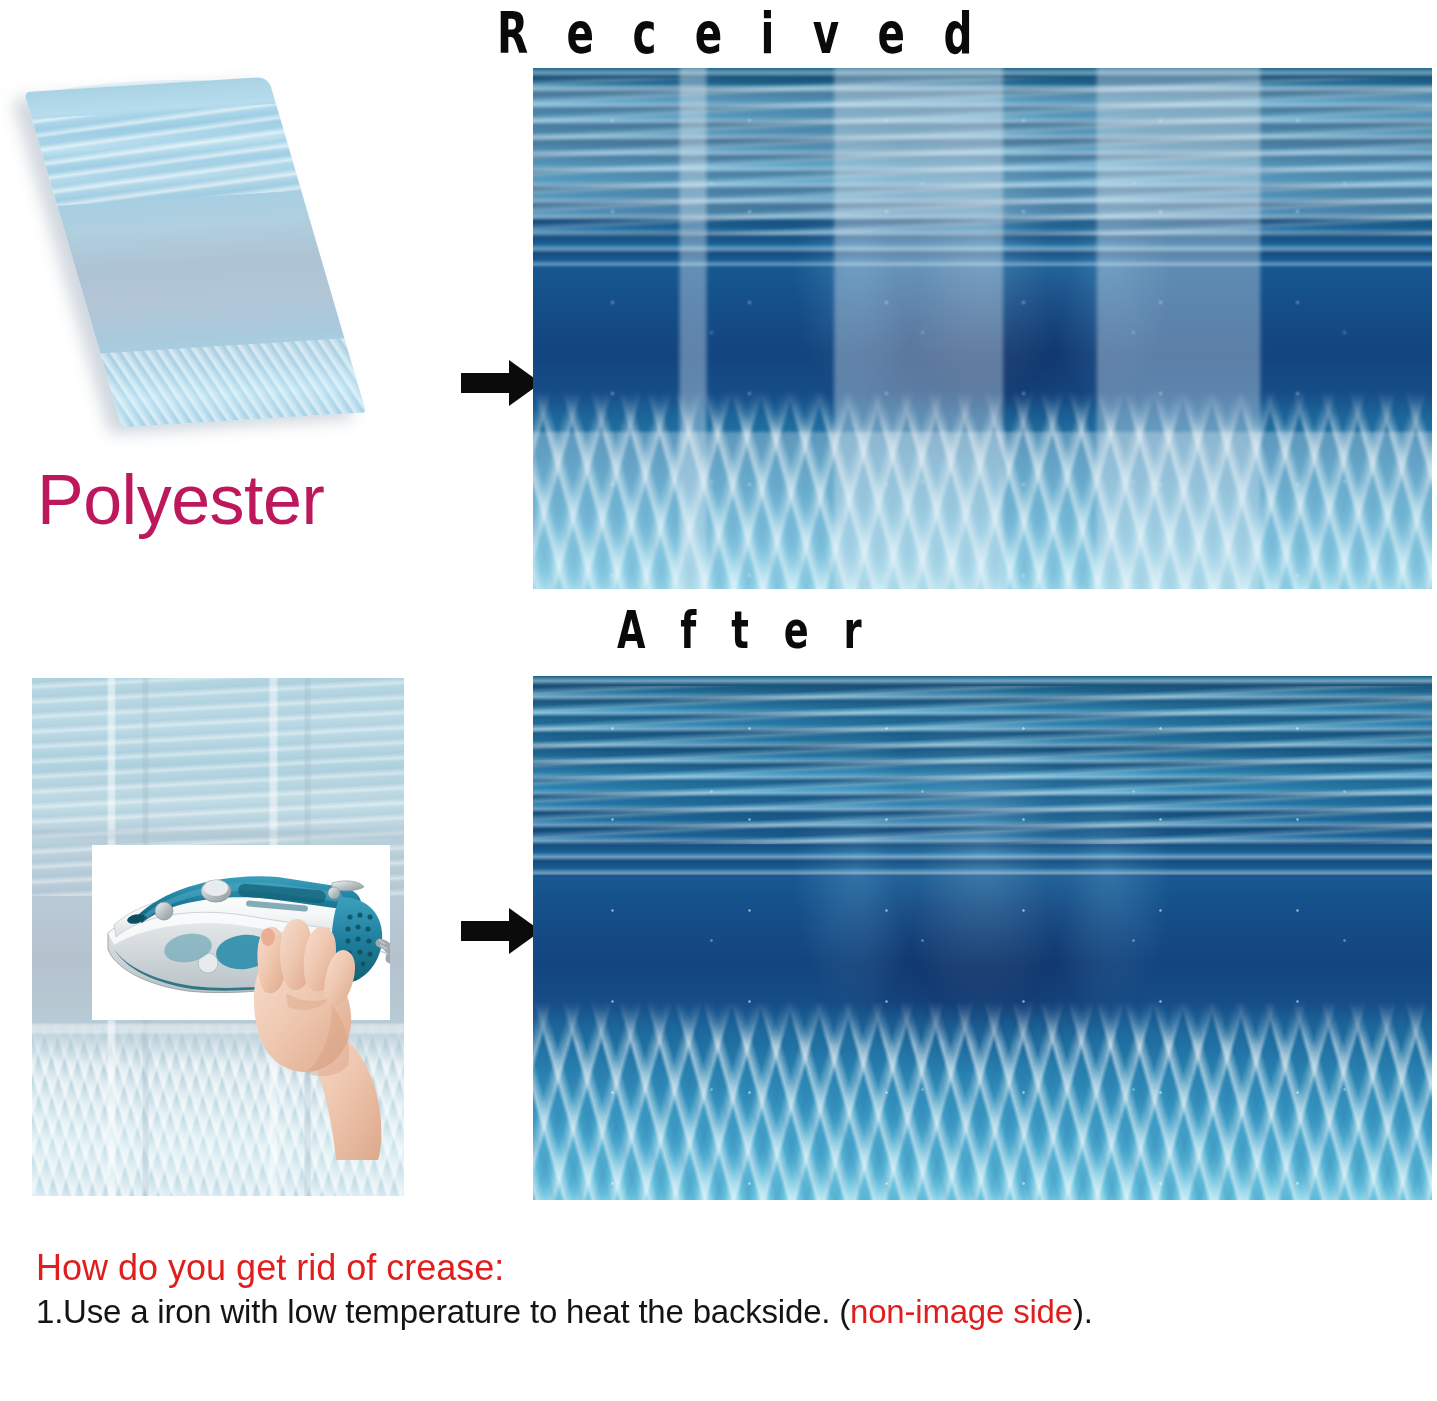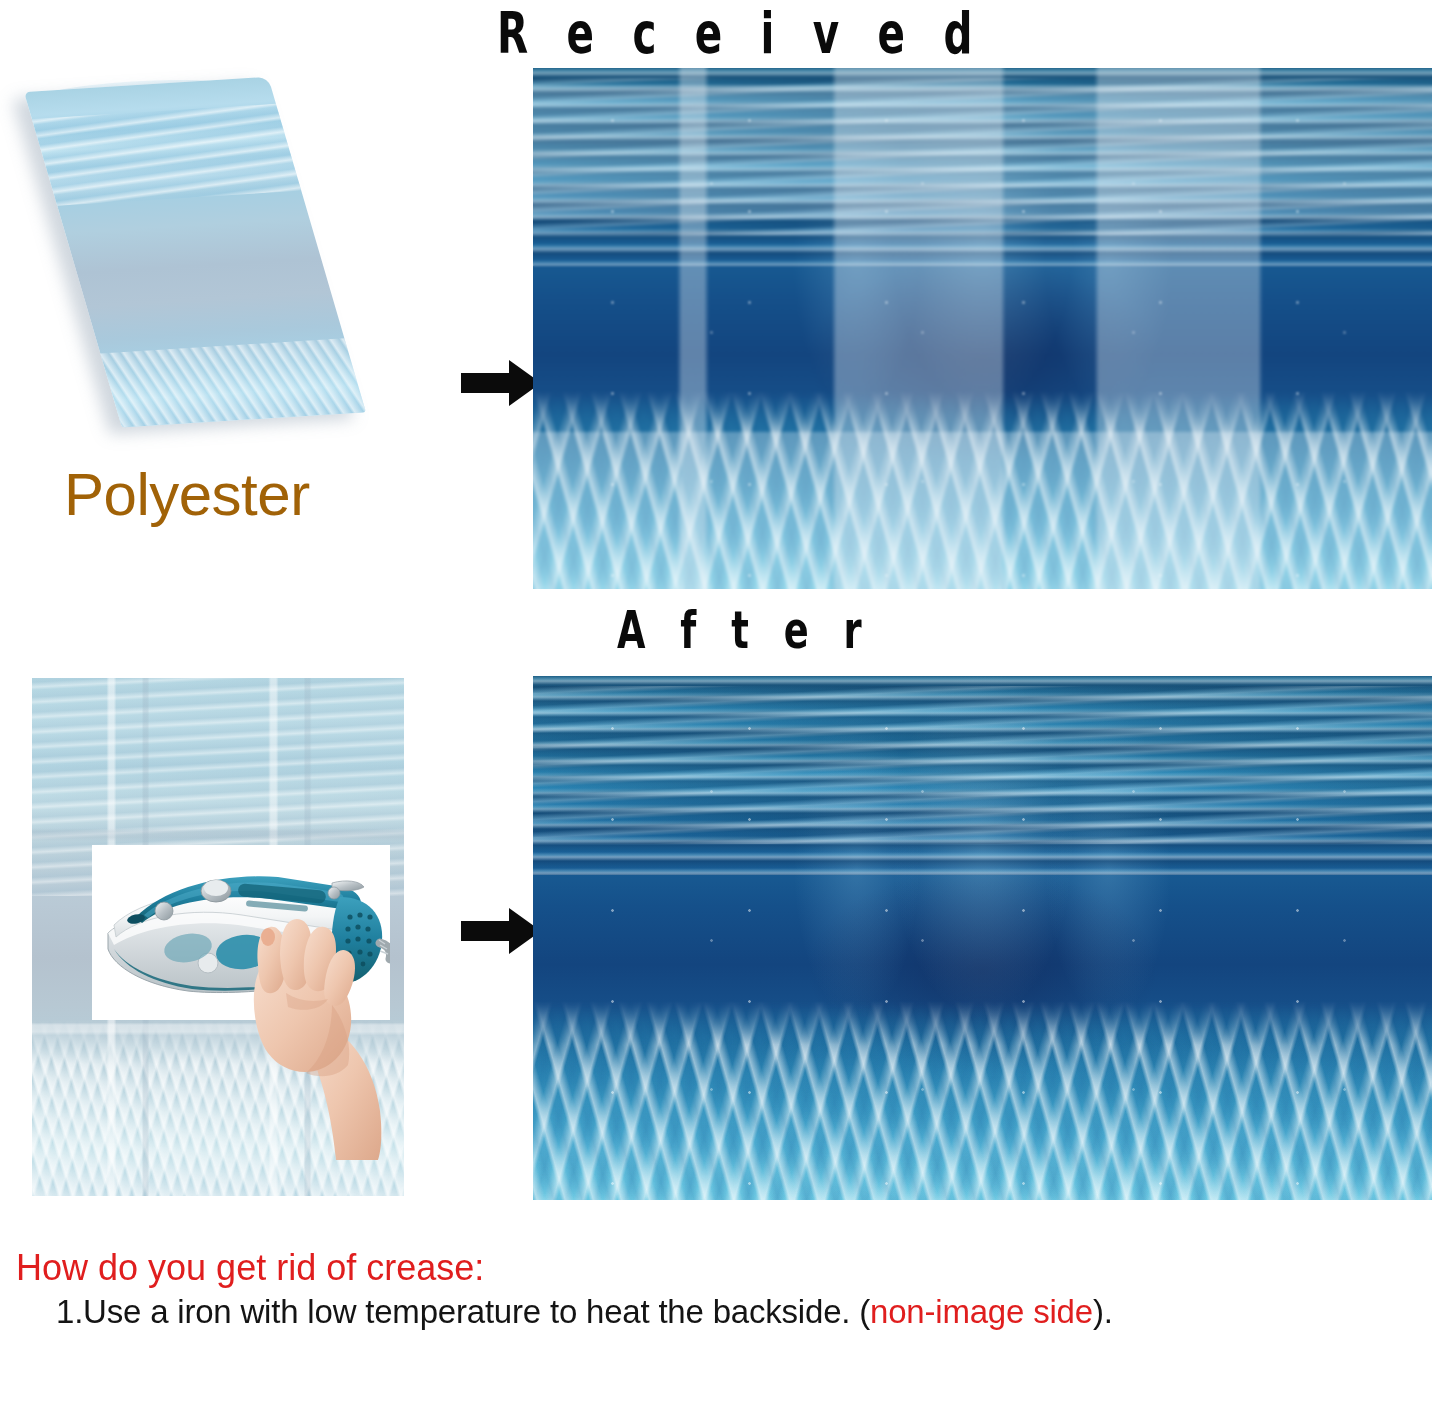--- a/index.html
+++ b/index.html
@@ -203,23 +203,23 @@
     width: 212px; height: 26px;
     transform: skewX(13deg) rotate(-3.5deg);
     transform-origin: top left;
     border-radius: 60% 60% 10% 10%;
     background: linear-gradient(to bottom, #eef7fb, #cfe7f2 55%, #a6cfe4);
   }
 
   
   #polyester-label {
     position: absolute;
-    left: 64px; top: 460px;
-    font-size: 60px;
-    color: #a16207;
+    left: 37px; top: 460px;
+    font-size: 70px;
+    color: #be185d;
     font-family: "Liberation Sans", sans-serif;
     letter-spacing: -0.5px;
     white-space: nowrap;
   }
 
   
   #photo-backside {
     left: 32px; top: 678px;
     width: 372px; height: 518px;
   }
@@ -304,38 +304,37 @@
 
   
   .arrow-wrap { position: absolute; }
   #arrow-top    { left: 459px; top: 357px; width: 84px; height: 52px; }
   #arrow-bottom { left: 459px; top: 905px; width: 84px; height: 52px; }
   .arrow-svg { display: block; width: 100%; height: 100%; }
 
   
   #instructions {
     position: absolute;
-    left: 16px; top: 1246px;
+    left: 36px; top: 1246px;
     width: 1400px;
   }
   #instr-heading {
     font-size: 36px;
     color: #E01E1E;
     font-family: "Liberation Sans", sans-serif;
     line-height: 1.22;
     white-space: nowrap;
   }
   .instr-line {
     font-size: 33px;
     color: #141414;
     font-family: "Liberation Sans", sans-serif;
     line-height: 1.32;
     white-space: nowrap;
     letter-spacing: -0.2px;
-    margin-left: 40px;
   }
   .hl { color: #E01E1E; }
 </style>
 </head>
 <body>
 
 <div class="stage-label" id="label-received">R e c e i v e d</div>
 
 <div id="fabric-top-edge"></div>
 <div id="fabric-roll"></div>

